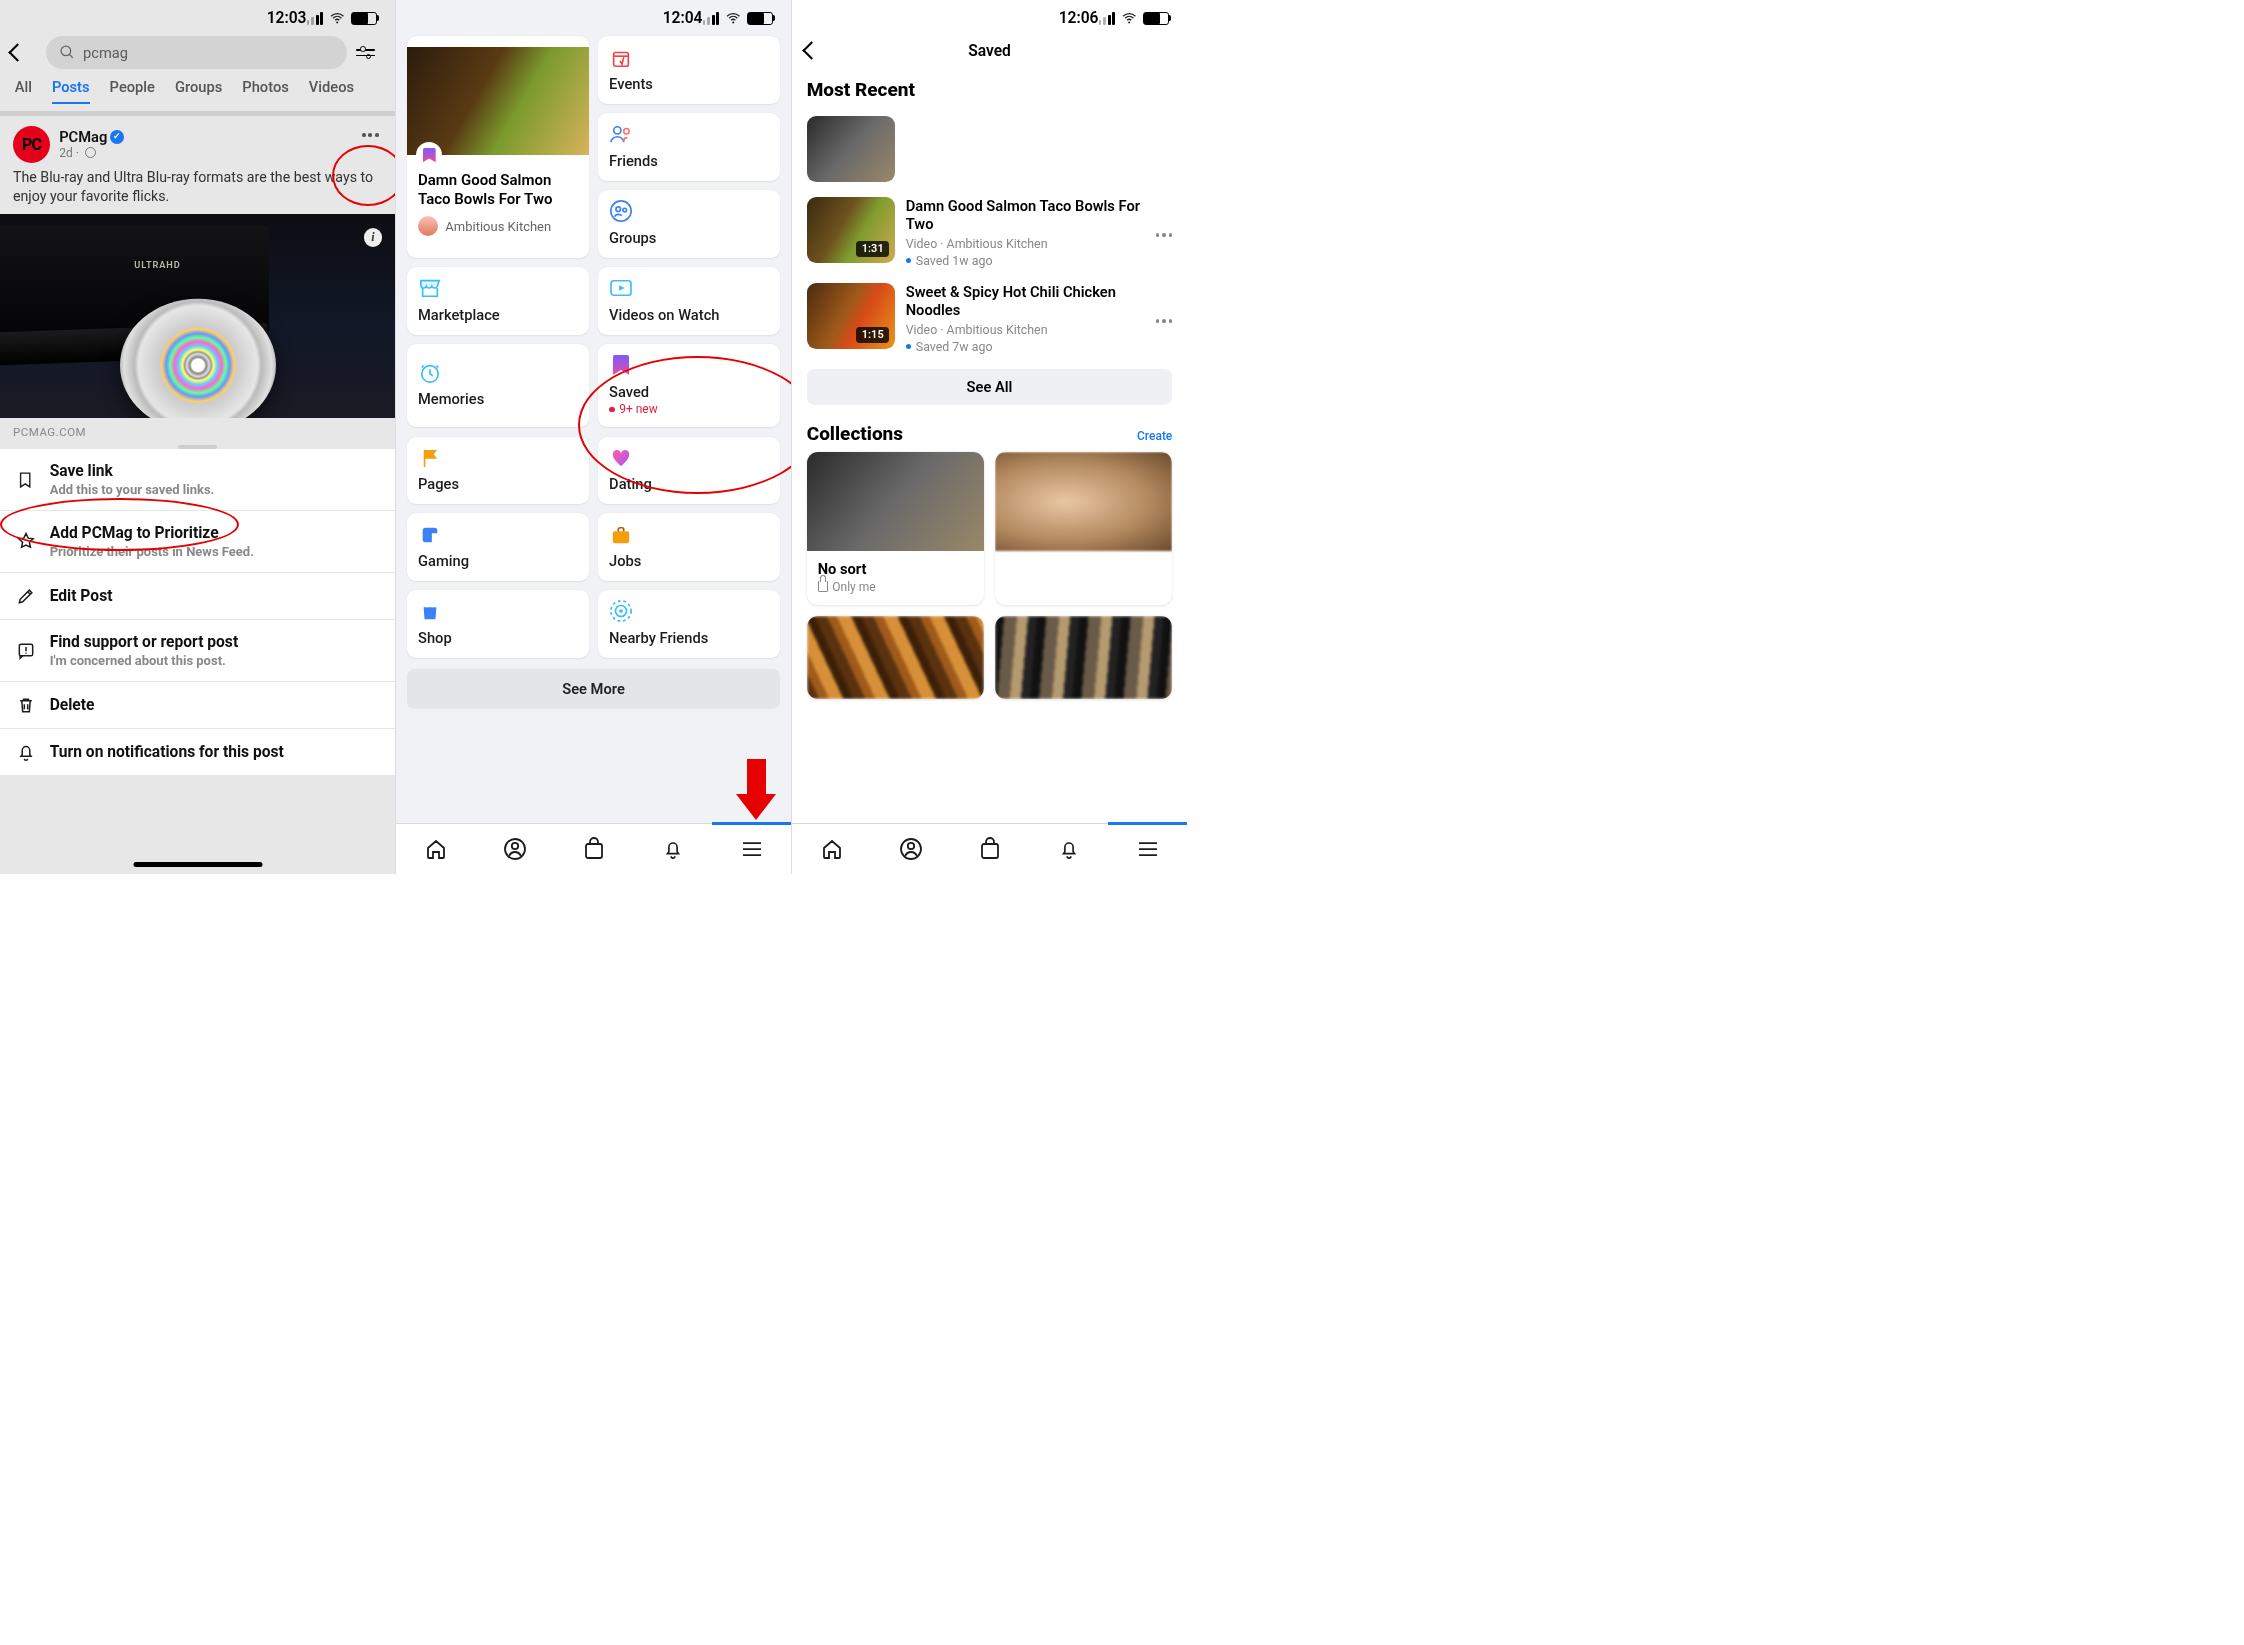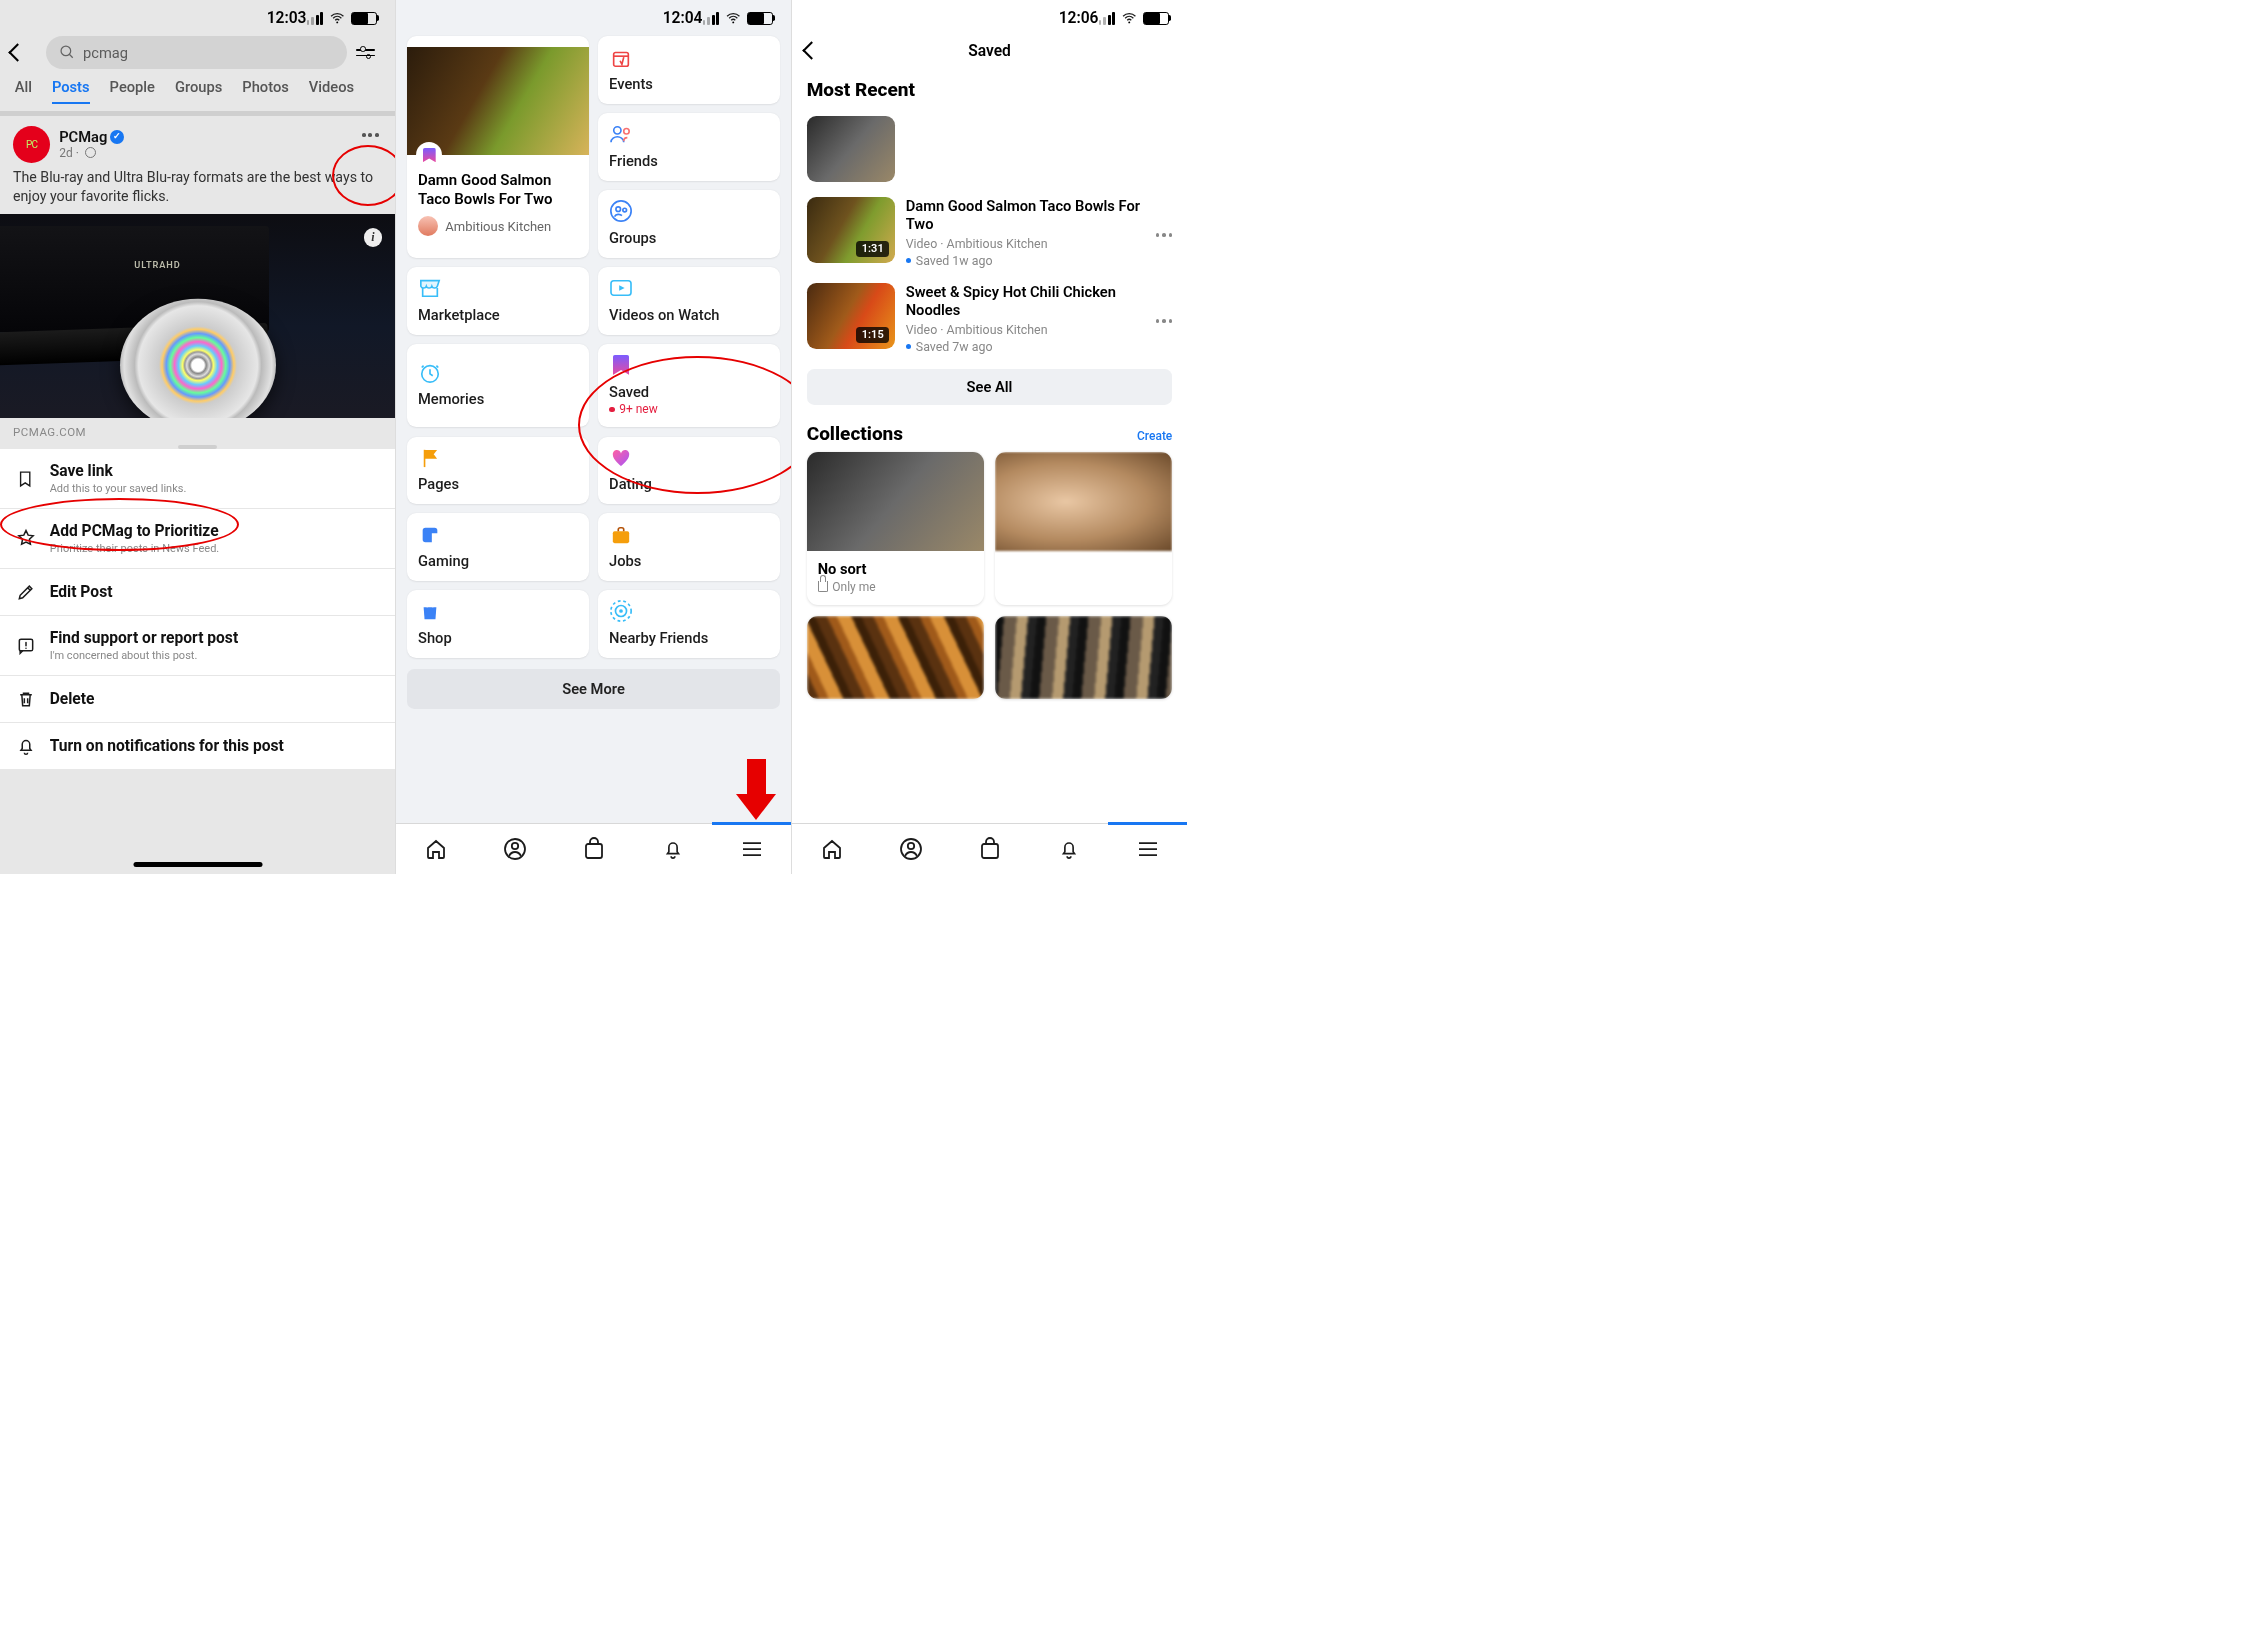--- a/index.html
+++ b/index.html
@@ -32,21 +32,21 @@
   .filter-icon::before { top:1.8px; } .filter-icon::after { bottom:1.8px; }
   .filter-icon i { position:absolute; width:5.5px; height:5.5px; border:1.8px solid #000; border-radius:50%; background:#e7e7e7; }
   .filter-icon i.a{top:-0.9px; left:3.7px}.filter-icon i.b{bottom:-0.9px; right:3.7px}
 
   .p1 .tabs { display:flex; gap:20px; padding:0 14.7px 7.3px; font-size:14.7px; color:#555; font-weight:500; }
   .p1 .tabs .tab { padding-bottom:5.5px; }
   .p1 .tabs .active { color:#1877f2; border-bottom:2.8px solid #1877f2; font-weight:600; }
   .p1 .divider { height:5.5px; background:#cfcfcf; }
 
   .post-head { display:flex; align-items:center; gap:9.2px; padding:9.2px 13px 3.7px; position:relative; }
-  .pclogo { width:37px; height:37px; border-radius:50%; background:#e4001b; color:#bef264; font-weight:400; display:flex; align-items:center; justify-content:center; font-size:10px; letter-spacing:-0.9px; }
+  .pclogo { width:37px; height:37px; border-radius:50%; background:#e4001b; color:#000000; font-weight:700; display:flex; align-items:center; justify-content:center; font-size:16px; letter-spacing:-0.9px; }
   .post-head .name { font-weight:600; font-size:14.7px; color:#111; }
   .verify { display:inline-block; width:13.8px; height:13.8px; background:#1877f2; border-radius:50%; margin-left:2.8px; vertical-align:-1.8px; position:relative; }
   .verify::after{content:"✓";color:#fff;font-size:9.2px;position:absolute;left:2.8px;top:0;font-weight:700}
   .post-head .sub { font-size:12px; color:#777; }
   .globe { display:inline-block; width:11px; height:11px; border:1.3px solid #777; border-radius:50%; vertical-align:-0.9px; margin-left:2.8px; position:relative; }
   .dots { position:absolute; right:16.5px; top:16.5px; display:flex; gap:2.8px; }
   .dots span { width:3.7px; height:3.7px; background:#555; border-radius:50%; }
   .post-body { padding:1.8px 13px 7.3px; font-size:14.2px; color:#333; line-height:1.35; }
   .post-img { height:204px; background:linear-gradient(180deg,#0d0d12 0%,#111827 55%,#1a1a24 100%); position:relative; overflow:hidden; }
   .post-img::after { content:"i"; position:absolute; right:13px; top:14.7px; width:18.4px; height:18.4px; border-radius:50%; background:#eee; color:#333; font-family:Georgia,serif; font-style:italic; font-weight:700; display:flex; align-items:center; justify-content:center; font-size:12px; }
@@ -58,21 +58,21 @@
   }
   .tray { position:absolute; left:-6%; top:56%; width:74%; height:16%; background:linear-gradient(#1b1b1b,#000); border-radius:3.7px; transform:rotate(-2deg); }
   .player { position:absolute; left:-6%; top:6%; width:74%; height:52%; background:linear-gradient(#131316,#050508); border-radius:3.7px; }
   .uhd { position:absolute; left:34%; top:22%; color:#bba; font-size:9.2px; letter-spacing:0.9px; font-weight:600; }
   .srcbar { padding:7.3px 13px 0; font-size:11.5px; color:#888; letter-spacing:0.5px; background:#e7e7e7; }
   .sheet-handle { width:39px; height:4.6px; background:#cfcfcf; border-radius:2.8px; margin:5.5px auto 0; }
 
   .sheet { background:#fff; }
   .sheet .item { display:flex; align-items:center; gap:13px; padding:13px 14.7px; border-bottom:0.9px solid #e6e6e6; }
   .sheet .item .txt .t1 { font-size:15.6px; color:#111;font-weight:bold; }
-  .sheet .item .txt .t2 { font-size:11px; color:#888; margin-top:1.8px; }
+  .sheet .item .txt .t2 { font-size:13px; color:#888; margin-top:1.8px;font-weight:bold; }
   .ic { width:22px; display:flex; justify-content:center; color:#111; }
   .home-ind { position:absolute; bottom:7.3px; left:50%; transform:translateX(-50%); width:129px; height:4.6px; background:#000; border-radius:2.8px; }
 
   
   .circle { position:absolute; border:2.8px solid #e60000; border-radius:50%; pointer-events:none; }
 
   
   .p2 { background:#f0f2f5; }
   .grid { display:grid; grid-template-columns:1fr 1fr; gap:9.2px; padding:0 11px; }
   .card { background:#fff; border-radius:9.2px; box-shadow:0 0.9px 1.8px rgba(0,0,0,.08); padding:9.2px 11px 11px; min-height:62px; display:flex; flex-direction:column; justify-content:center; }

